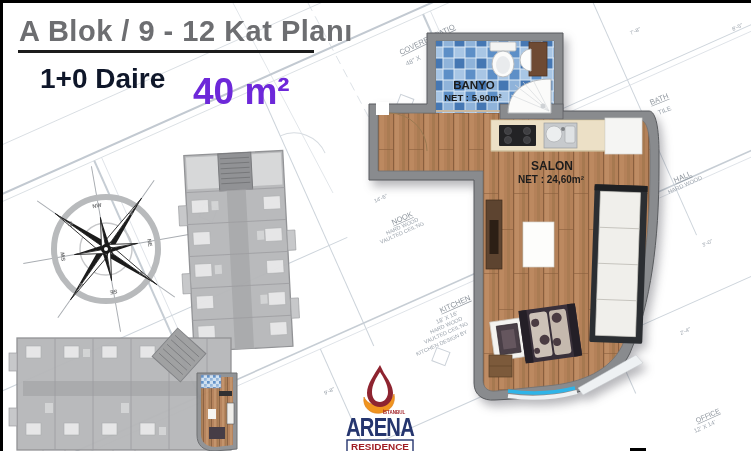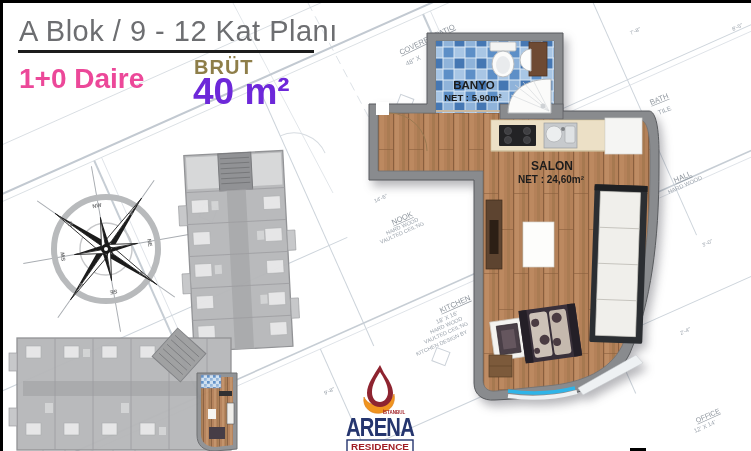--- a/index.html
+++ b/index.html
@@ -2,23 +2,23 @@
 <html><head>
 <meta charset="utf-8">
 <style>
   html,body{margin:0;padding:0;background:#e8e8e8;}
   .canvas{
     position:relative;width:751px;height:451px;overflow:hidden;background:#ffffff;
     border-top:3px solid #000;border-left:3px solid #000;box-sizing:border-box;
     font-family:"Liberation Sans", sans-serif;
   }
   .abs{position:absolute;}
-  .title{left:16px;top:12px;font-weight:normal;font-size:29px;color:#6d6e71;letter-spacing:.5px;white-space:nowrap;}
+  .title{left:16px;top:12px;font-weight:bold;font-size:29px;color:#6d6e71;letter-spacing:.5px;white-space:nowrap;}
   .title-underline{left:15px;top:47px;width:296px;height:3px;background:#1c1c1c;}
-  .unit-type{left:16px;top:60px;font-weight:bold;font-size:28px;color:#ec4899;}
+  .unit-type{left:37px;top:60px;font-weight:bold;font-size:28px;color:#0f172a;}
   .area-label{left:191px;top:53px;font-weight:bold;font-size:20px;color:#8e7e49;letter-spacing:1px;}
   .area-value{left:190px;top:68px;font-weight:bold;font-size:37px;color:#6d28d9;}
   .corner-mark{left:627px;top:445px;width:16px;height:6px;background:#000;}
   svg text{font-family:"Liberation Sans", sans-serif;}
   .bp-label{fill:#9aa2ab;}
   .bp-head{fill:#8e959d;text-decoration:underline;}
 </style>
 </head>
 <body>
 
@@ -392,21 +392,20 @@
     <g>
       <path d="M505,388 Q540,393 572,385" fill="none" stroke="#2fb4e8" stroke-width="3.5"></path>
       <path d="M505,393 Q540,398 574,389" fill="none" stroke="#eef1f3" stroke-width="4"></path>
       <polygon points="575,385 633,352 640,360 580,392" fill="#eef1f3" stroke="#c5c9cc" stroke-width="0.5"></polygon>
     </g>
   </svg>
 
   <div class="abs title">A Blok / 9 - 12 Kat Planı</div>
   <div class="abs title-underline"></div>
   <div class="abs unit-type">1+0 Daire</div>
-  <div class="abs area-label">BRÜT</div>
   <div class="abs area-value">40 m²</div>
 
   <svg class="abs" style="left:335px;top:358px" width="110" height="93" viewBox="0 0 110 93">
     <g>
       <path d="M26,36 C24,47 34,54 43,52 C53,50 58,42 56,33 C53,40 48,44 41,44 C33,44 28,41 26,36 Z" fill="#f0941f" stroke="#d97a12" stroke-width="0.6"></path>
       <path d="M42,4 C36,14 29,23 29,32 C29,40 35,46 42,46 C49,46 55,40 55,32 C55,25 50,18 46,12 L42,4 Z
                M42,11 C45,16 50,23 50,31 C50,37 46,41 42,41 C37,41 34,37 34,31 C34,24 38,17 42,11 Z" fill="#8e2430" fill-rule="evenodd"></path>
     </g>
     <text x="42" y="75" font-size="26" font-weight="bold" fill="#25356e" text-anchor="middle" textLength="68" lengthAdjust="spacingAndGlyphs" style="letter-spacing:-1px">ARENA</text>
     <text x="56" y="53" font-size="4.5" font-weight="bold" fill="#a01d23" text-anchor="middle">İSTANBUL</text>

